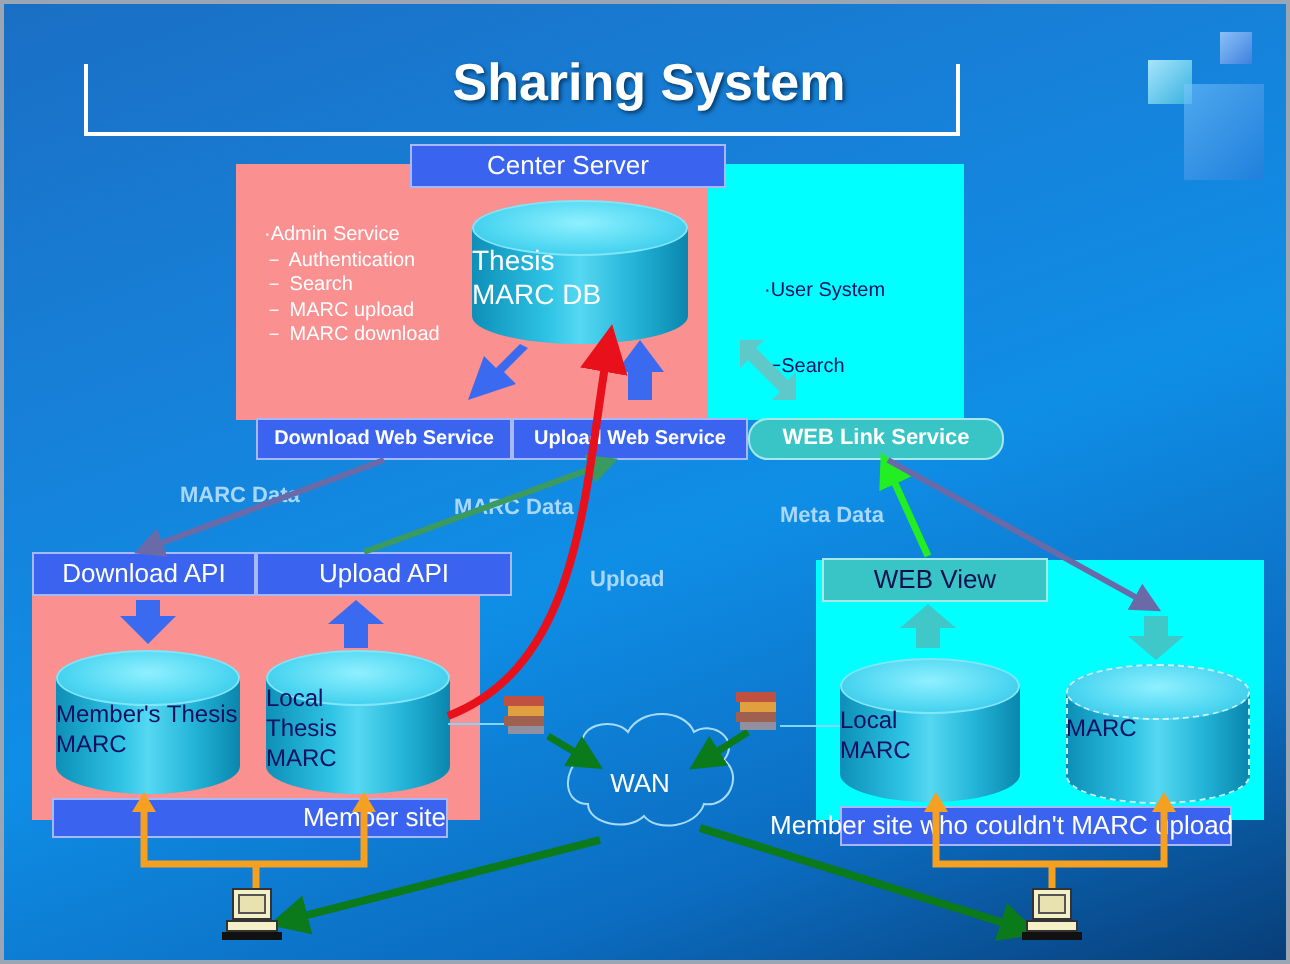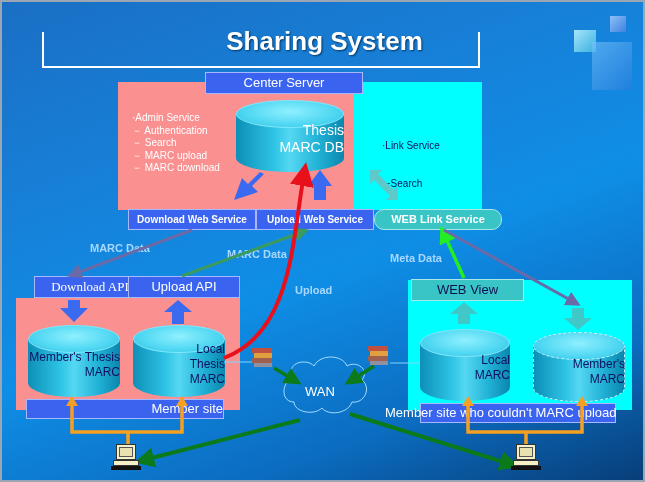--- a/index.html
+++ b/index.html
@@ -13,21 +13,21 @@
   .title{left:0;top:24px;width:645px;text-align:center;color:#fff;font-weight:bold;font-size:26px;text-shadow:1px 1px 2px #03355f;}
   .pink{background:#fb9090;}
   .cyan{background:#00ffff;}
   .bluebar{background:#3a63f0;color:#fff;border:1px solid #a8b8ff;text-align:center;}
   .tealbar{background:#39c5c5;color:#fff;border:1px solid #a8e8e8;text-align:center;}
   .cyl{position:absolute;}
   .cyl .body{position:absolute;left:0;right:0;bottom:0;border-radius:0 0 50% 50% / 0 0 14px 14px;
     background:linear-gradient(90deg,#0d8fb8 0%,#2ec3e4 35%,#55d8f2 50%,#23b4d8 75%,#0a86ad 100%);}
   .cyl .top{position:absolute;left:0;right:0;top:0;height:28px;border-radius:50%;
     background:radial-gradient(ellipse at 50% 40%,#8ff0ff 0%,#4fd7f2 60%,#2fbfe0 100%);border:1px solid #7fe6fb;box-sizing:border-box;}
-  .cyl .lbl{position:absolute;left:0;right:0;text-align:right;font-size:12px;line-height:15px;}
+  .cyl .lbl{position:absolute;left:0;right:0;text-align:left;font-size:12px;line-height:15px;}
   .note{font-size:10px;line-height:12.5px;font-weight:normal;}
   .lbl-light{color:#a8d8ff;font-size:11px;font-weight:bold;}
   svg.overlay{position:absolute;left:0;top:0;}
   .pc{position:absolute;width:30px;height:26px;}
 </style>
 </head>
 <body>
 
 <div id="slide">
 
@@ -45,41 +45,41 @@
   <div class="abs bluebar" style="left:203px;top:70px;width:158px;height:22px;font-size:13px;line-height:20px;">Center Server</div>
 
   <div class="abs note" style="left:130px;top:110px;color:#fff;">
     <div>·Admin Service</div>
     <div>－ Authentication</div>
     <div>－ Search</div>
     <div>－ MARC upload</div>
     <div>－ MARC download</div>
   </div>
   <div class="abs note" style="left:380px;top:113px;color:#101060;white-space:pre;">
-    <div>·Link Service</div>
+    <div>·User System</div>
     <div> −Search</div>
     <div> −View full text</div>
   </div>
 
   <div class="cyl" style="left:234px;top:98px;width:108px;height:72px;">
     <div class="body" style="top:14px;"></div>
     <div class="top"></div>
     <div class="lbl" style="top:22px;color:#fff;font-size:14px;line-height:17px;">
       <div>Thesis</div>
       <div>MARC DB</div>
     </div>
   </div>
 
   <div class="abs bluebar" style="left:126px;top:207px;width:128px;height:21px;font-size:10px;line-height:19px;font-weight:bold;">Download Web Service</div>
   <div class="abs bluebar" style="left:254px;top:207px;width:118px;height:21px;font-size:10px;line-height:19px;font-weight:bold;">Upload Web Service</div>
   <div class="abs tealbar" style="left:372px;top:207px;width:128px;height:21px;font-size:11px;line-height:19px;font-weight:bold;border-radius:10px;">WEB Link Service</div>
 
   <div class="abs pink" style="left:14px;top:296px;width:224px;height:112px;"></div>
-  <div class="abs bluebar" style="left:32px;top:274px;width:112px;height:22px;font-size:13px;line-height:20px;font-family:Liberation Serif, serif;">Download API</div>
-  <div class="abs bluebar" style="left:126px;top:274px;width:112px;height:22px;font-size:13px;line-height:20px;">Upload API</div>
+  <div class="abs bluebar" style="left:14px;top:274px;width:112px;height:22px;font-size:13px;line-height:20px;">Download API</div>
+  <div class="abs bluebar" style="left:126px;top:274px;width:128px;height:22px;font-size:13px;line-height:20px;">Upload API</div>
 
   <div class="cyl" style="left:26px;top:323px;width:92px;height:72px;">
     <div class="body" style="top:14px;"></div>
     <div class="top"></div>
     <div class="lbl" style="top:25px;color:#101060;">
       <div>Member's Thesis</div>
       <div>MARC</div>
     </div>
   </div>
   <div class="cyl" style="left:131px;top:323px;width:92px;height:72px;">
@@ -101,21 +101,20 @@
     <div class="top"></div>
     <div class="lbl" style="top:24px;color:#101060;">
       <div>Local</div>
       <div>MARC</div>
     </div>
   </div>
   <div class="cyl" style="left:531px;top:330px;width:92px;height:70px;">
     <div class="body" style="top:14px;border:1px dashed #c8f4ff;border-top:none;"></div>
     <div class="top" style="border:1px dashed #c8f4ff;"></div>
     <div class="lbl" style="top:25px;color:#101060;">
-      <div>Member's</div>
       <div>MARC</div>
     </div>
   </div>
   <div class="abs bluebar" style="left:418px;top:401px;width:196px;height:20px;"></div>
   <div class="abs" style="left:383px;top:402px;width:270px;font-size:13px;line-height:18px;color:#fff;white-space:nowrap;">Member site who couldn't MARC upload</div>
 
   <div class="abs lbl-light" style="left:88px;top:240px;">MARC Data</div>
   <div class="abs lbl-light" style="left:225px;top:246px;">MARC Data</div>
   <div class="abs lbl-light" style="left:388px;top:250px;">Meta Data</div>
   <div class="abs lbl-light" style="left:293px;top:282px;">Upload</div>

